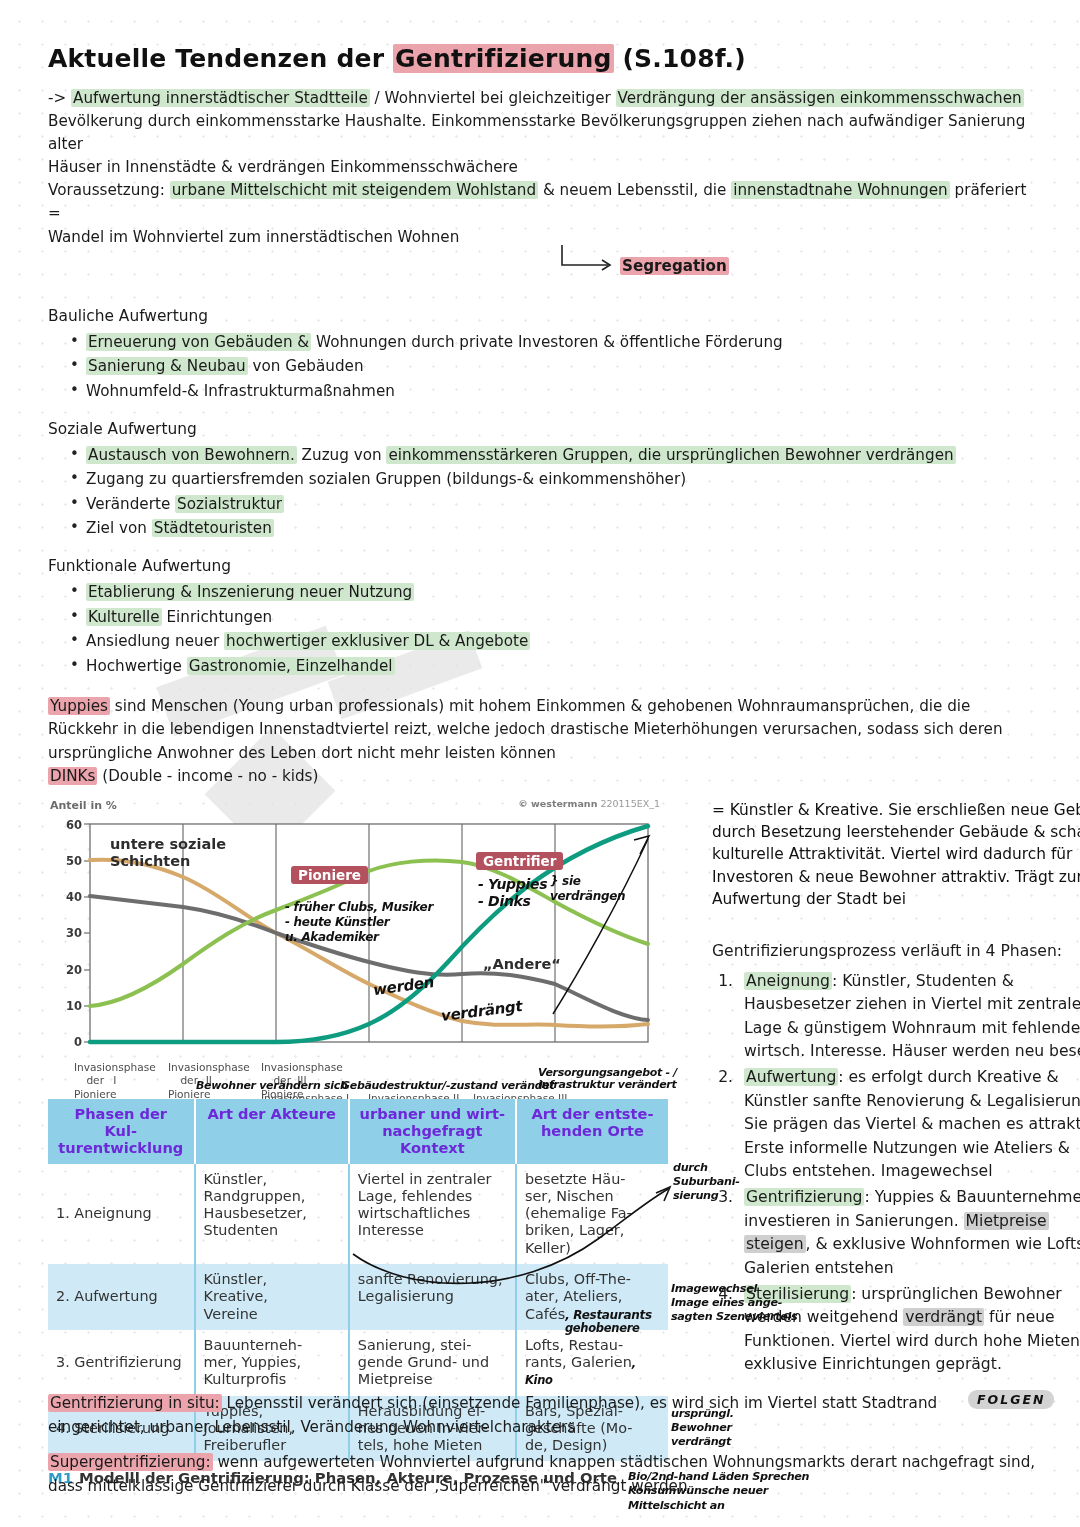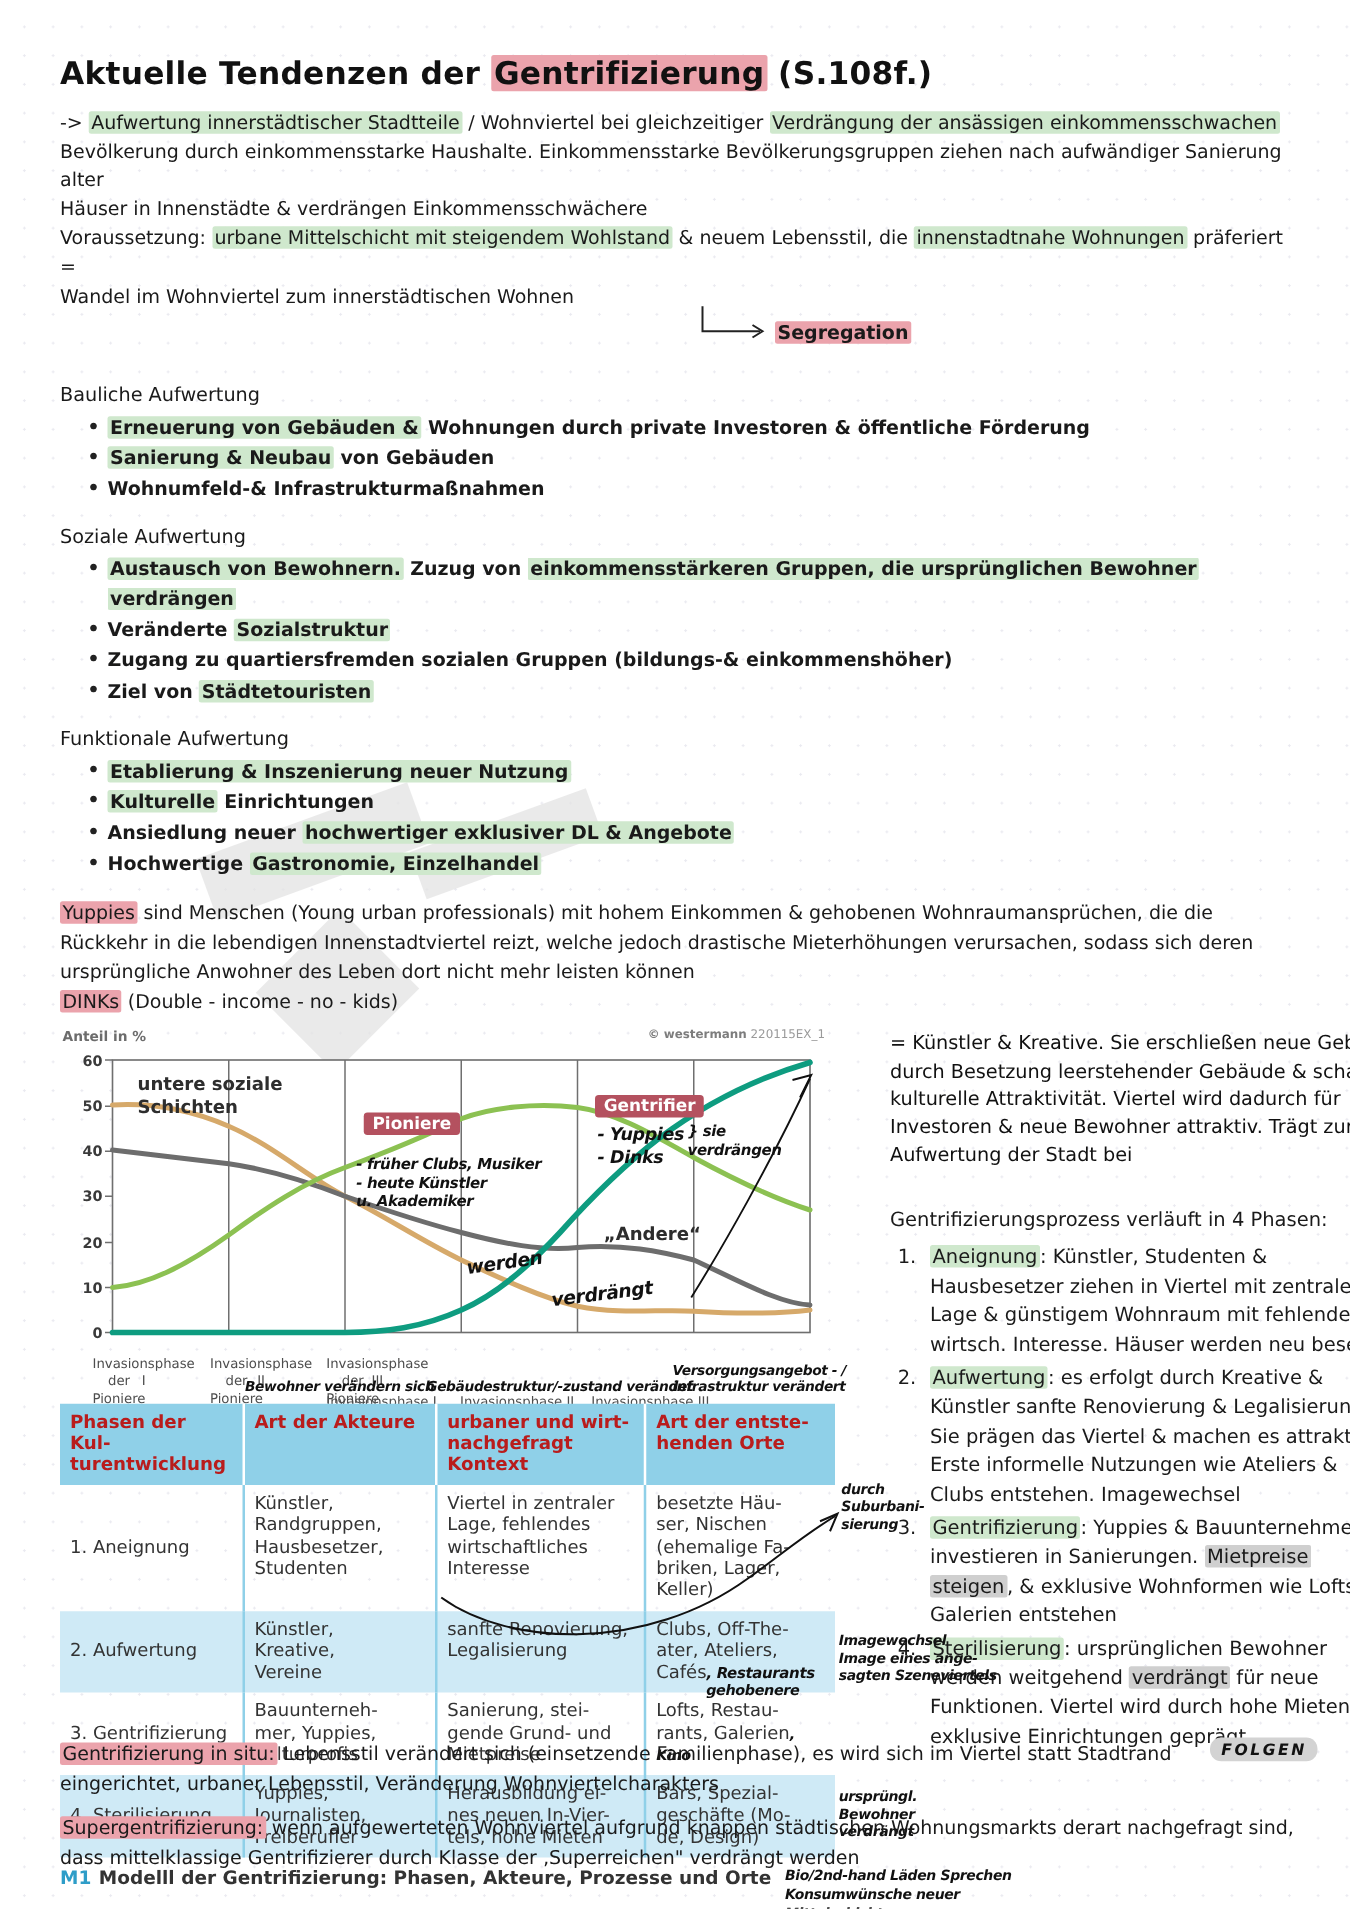--- a/index.html
+++ b/index.html
@@ -34,21 +34,21 @@
     letter-spacing:.2px; color:#111;
   }
   .body-text{ font-size:15.2px; line-height:1.52; margin:0; }
   .body-text p{ margin:0; }
 
   .seg-wrap{ position:relative; height:42px; }
   .seg-arrow{ position:absolute; left:512px; top:-6px; width:70px; height:34px; }
   .seg-label{ position:absolute; left:572px; top:8px; font-size:15.2px; font-weight:600; }
 
   h2.sub{ font-size:15.4px; font-weight:400; margin:16px 0 5px 0; }
-  ul.bullets{ margin:0; padding:0 0 0 22px; list-style:none;font-weight:bold; }
+  ul.bullets{ margin:0; padding:0 0 0 22px; list-style:none; }
   ul.bullets li{ font-size:15.2px; line-height:1.62; position:relative; padding-left:16px;}
   ul.bullets li:before{
     content:"•"; position:absolute; left:0; top:-1px; font-size:15px; color:#222;
   }
 
   .para{ font-size:15.2px; line-height:1.55; margin-top:16px; }
 
   
   .mid{ position:relative; margin-top:10px; }
   .chart-block{ position:absolute; left:0; top:0; width:618px; }
@@ -71,21 +71,21 @@
   .right-col{ position:absolute; left:664px; top:0; width:404px; }
   .def-text{ font-family:"DejaVu Sans", sans-serif; font-size:15.4px; line-height:1.45; color:#111;}
   .phase-head{ font-size:15.6px; line-height:1.5; margin-top:30px; }
   ol.phases{ margin:6px 0 0 0; padding-left:26px; }
   ol.phases li{ font-size:15.6px; line-height:1.5; margin-bottom:3px; padding-left:6px; }
 
   
   .table-wrap{ position:absolute; left:0; top:300px; width:620px; }
   table.m1{ border-collapse:collapse; width:620px; font-size:14.4px; color:#333; }
   table.m1 th{
-    background:#8fd0e8; color:#b91c1c; font-weight:700; text-align:left;
+    background:#8fd0e8; color:#6d28d9; font-weight:700; text-align:center;
     vertical-align:top; padding:7px 8px; line-height:1.16; font-size:14.6px;
     border-right:2px solid #fff;
   }
   table.m1 th:last-child{ border-right:none; }
   table.m1 td{
     vertical-align:top; padding:7px 8px; line-height:1.2;
     border-right:2px solid #8fd0e8;
   }
   table.m1 td:last-child{ border-right:none; }
   table.m1 tr.alt td{ background:#cfeaf6; }
@@ -141,22 +141,22 @@
   <h2 class="sub">Bauliche Aufwertung</h2>
   <ul class="bullets">
     <li><span class="hl-g">Erneuerung von Gebäuden &amp;</span><span> Wohnungen durch private Investoren &amp; öffentliche Förderung</span></li>
     <li><span class="hl-g">Sanierung &amp; Neubau</span><span> von Gebäuden</span></li>
     <li><span>Wohnumfeld-&amp; Infrastrukturmaßnahmen</span></li>
   </ul>
 
   <h2 class="sub">Soziale Aufwertung</h2>
   <ul class="bullets">
     <li><span class="hl-g">Austausch von Bewohnern.</span><span> Zuzug von </span><span class="hl-g">einkommensstärkeren Gruppen, die ursprünglichen Bewohner verdrängen</span></li>
+    <li><span>Zugang zu quartiersfremden sozialen Gruppen (bildungs-&amp; einkommenshöher)</span></li>
     <li><span>Veränderte </span><span class="hl-g">Sozialstruktur</span></li>
-    <li><span>Zugang zu quartiersfremden sozialen Gruppen (bildungs-&amp; einkommenshöher)</span></li>
     <li><span>Ziel von </span><span class="hl-g">Städtetouristen</span></li>
   </ul>
 
   <h2 class="sub">Funktionale Aufwertung</h2>
   <ul class="bullets">
     <li><span class="hl-g">Etablierung &amp; Inszenierung neuer Nutzung</span></li>
     <li><span class="hl-g">Kulturelle</span><span> Einrichtungen</span></li>
     <li><span>Ansiedlung neuer </span><span class="hl-g">hochwertiger exklusiver DL &amp; Angebote</span></li>
     <li><span>Hochwertige </span><span class="hl-g">Gastronomie, Einzelhandel</span></li>
   </ul>

